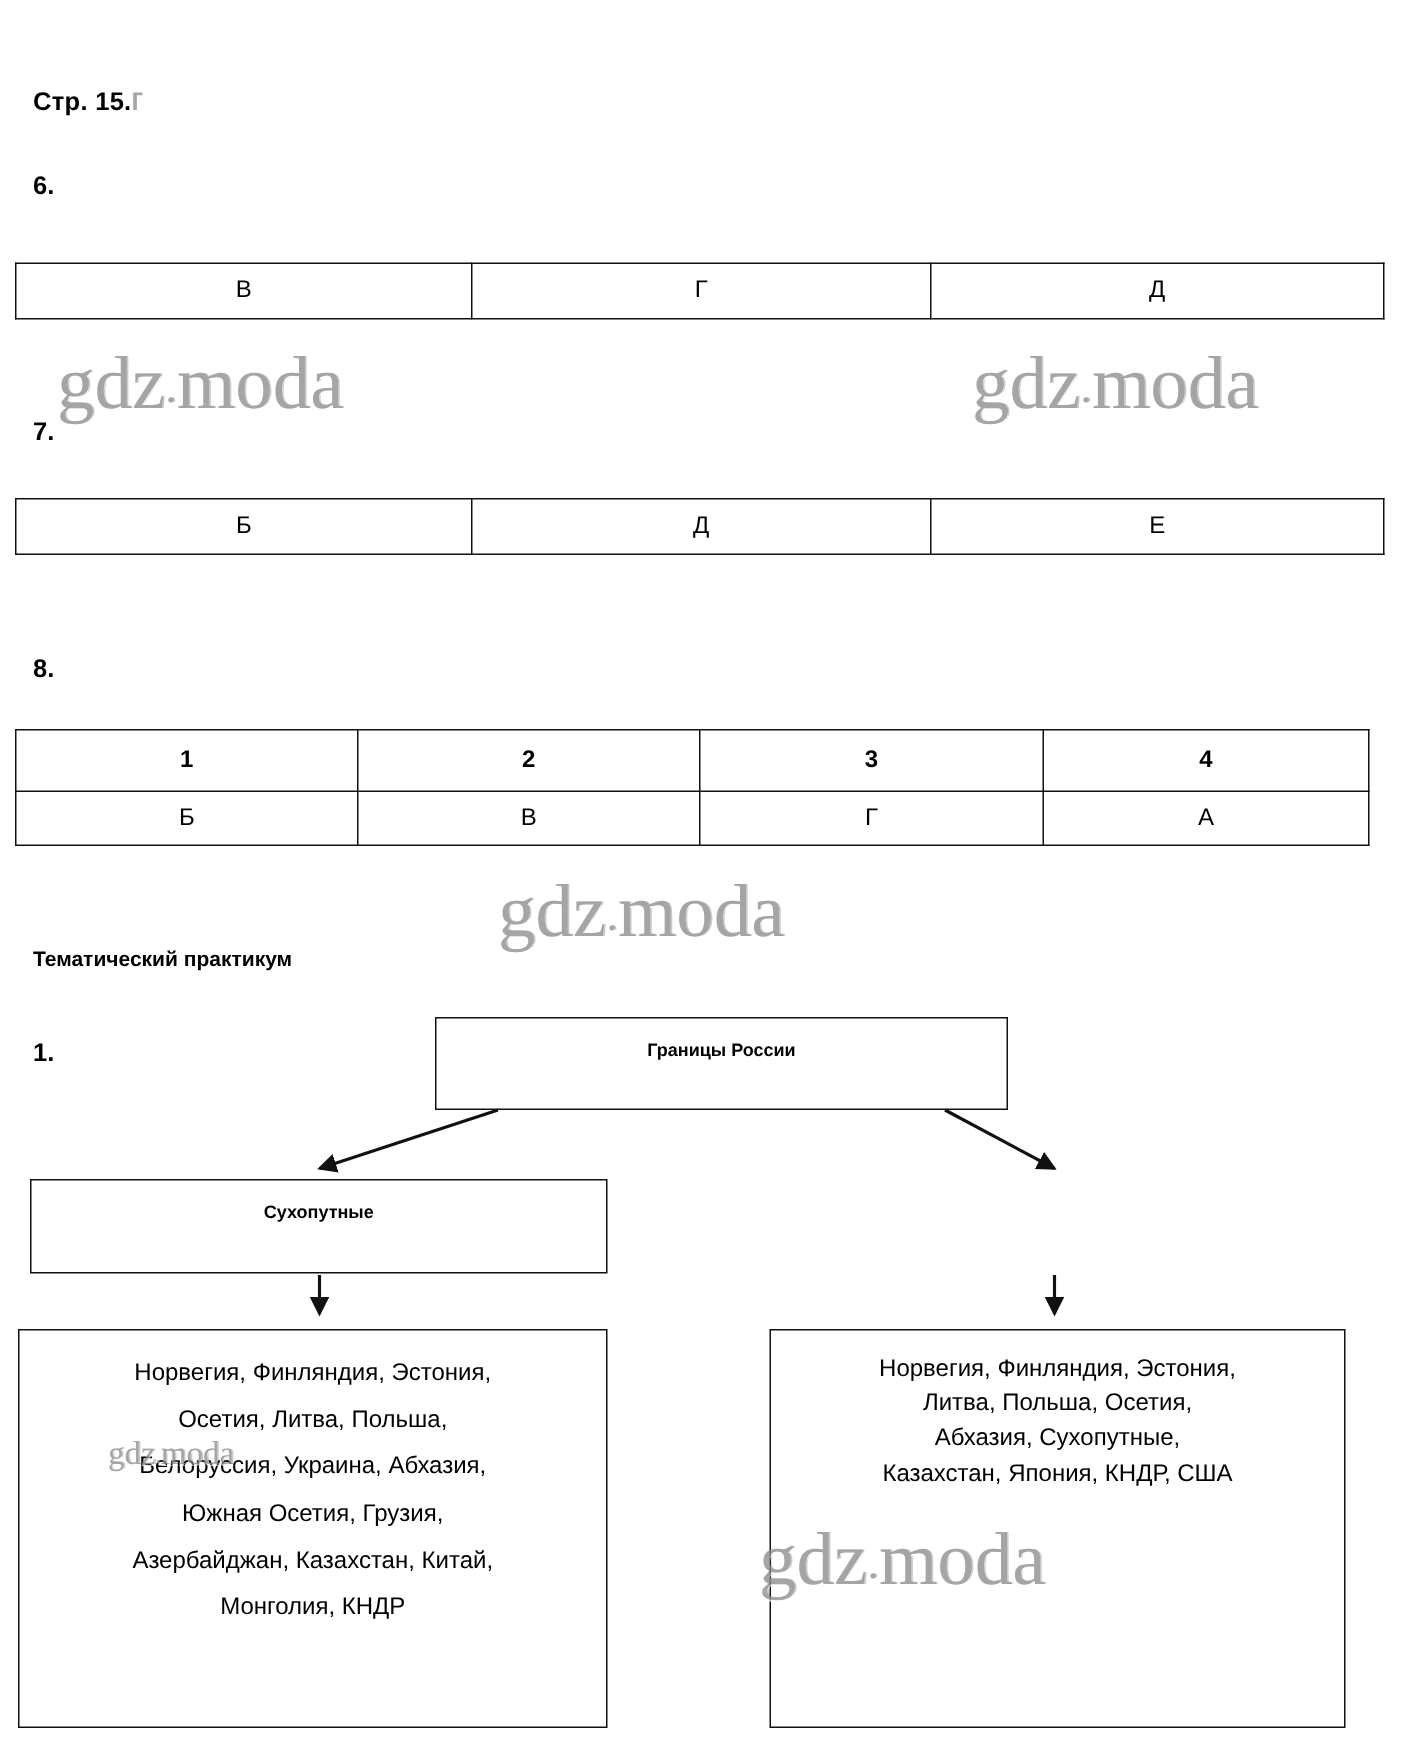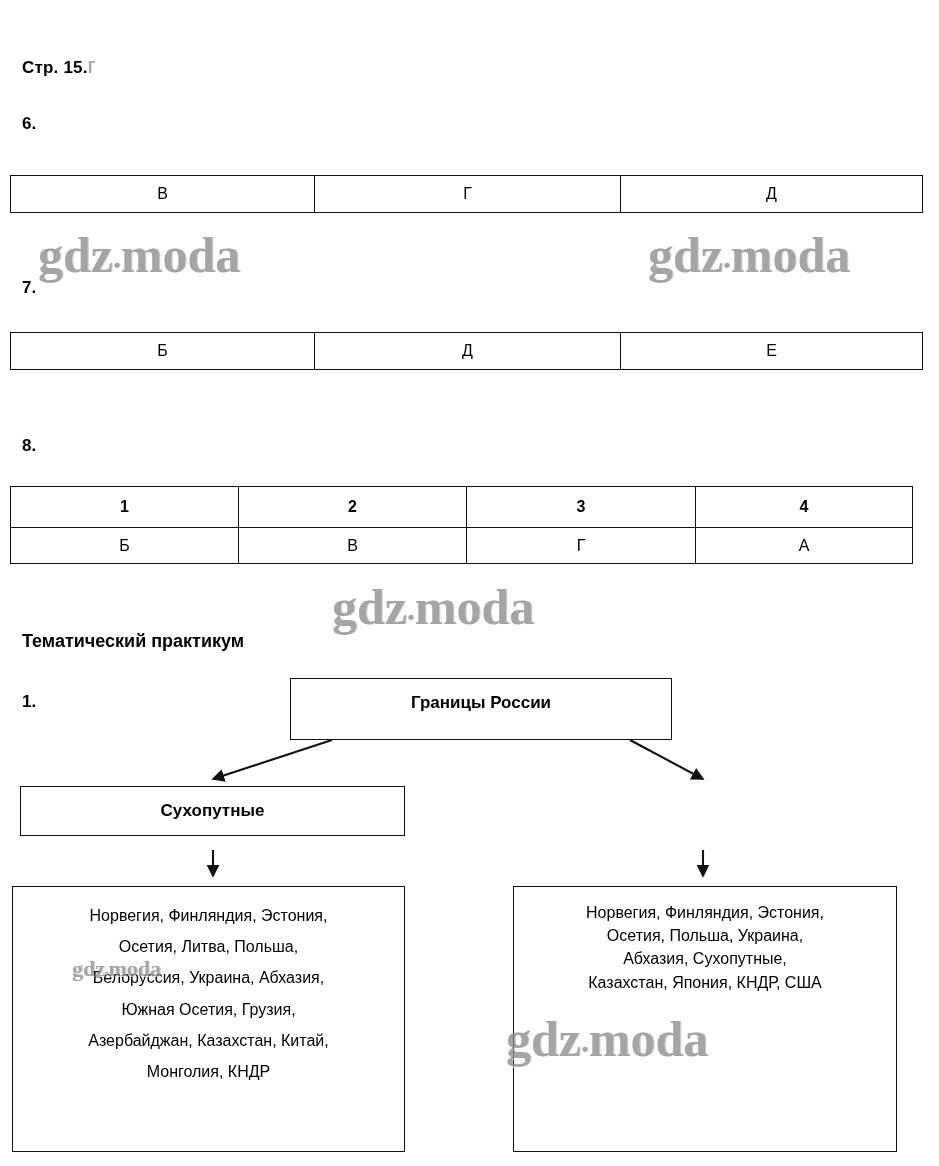--- a/index.html
+++ b/index.html
@@ -38,21 +38,21 @@
     overflow: hidden;
     vertical-align: bottom;
   }
 
   .q-num {
     font-size: 17px;
     font-weight: bold;
   }
 
   .section-title {
-    font-size: 18px;
+    font-size: 14px;
     font-weight: bold;
     left: 22px;
     top: 587px;
   }
 
   
   .ans-table {
     border-collapse: collapse;
     table-layout: fixed;
     background: #fff;
@@ -69,21 +69,21 @@
 
   
   .node {
     position: absolute;
     border: 1.4px solid #111;
     background: transparent;
     box-sizing: border-box;
     text-align: center;
   }
   .node-title {
-    font-size: 17px;
+    font-size: 12px;
     font-weight: bold;
     display: block;
     padding-top: 14px;
     line-height: 1.2;
   }
   .leaf-text {
     font-size: 16px;
     line-height: 1.95;
     display: block;
     padding: 13px 10px 0 10px;
@@ -94,21 +94,21 @@
     position: absolute;
     left: 0; top: 0;
     width: 939px; height: 1166px;
     pointer-events: none;
   }
 
   
   .wm {
     position: absolute;
     font-family: "Liberation Serif", serif;
-    font-weight: bold;
+    font-weight: normal;
     color: #8d8d8d;
     white-space: nowrap;
     letter-spacing: 0px;
     pointer-events: none;
     opacity: .78;
     text-shadow:
        0 1px 0 rgba(255,255,255,.85),
        1px 0 0 rgba(60,60,60,.35);
     background-image: repeating-linear-gradient(
         0deg,
@@ -206,40 +206,40 @@
 
     <line x1="213" y1="806" x2="213" y2="832" stroke="#111" stroke-width="2.1" marker-end="url(#ah)"></line>
 
     <line x1="703" y1="806" x2="703" y2="832" stroke="#111" stroke-width="2.1" marker-end="url(#ah)"></line>
   </svg>
 
   <div class="node" style="left:290px; top:634px; width:382px; height:62px;">
     <span class="node-title">Границы России</span>
   </div>
 
-  <div class="node" style="left:20px; top:742px; width:385px; height:50px;">
+  <div class="node" style="left:20px; top:742px; width:385px; height:63px;">
     <span class="node-title">Сухопутные</span>
   </div>
 
 
   <div class="node" style="left:12px; top:842px; width:393px; height:266px;">
     <span class="leaf-text">
       <span>Норвегия, Финляндия, Эстония,</span><br>
       <span>Осетия, Литва, Польша,</span><br>
       <span>Белоруссия, Украина, Абхазия,</span><br>
       <span>Южная Осетия, Грузия,</span><br>
       <span>Азербайджан, Казахстан, Китай,</span><br>
       <span>Монголия, КНДР</span>
     </span>
   </div>
 
   <div class="node" style="left:513px; top:842px; width:384px; height:266px;">
     <span class="leaf-text tight">
       <span>Норвегия, Финляндия, Эстония,</span><br>
-      <span>Осетия, Польша, Украина,</span><br>
+      <span>Литва, Польша, Осетия,</span><br>
       <span>Абхазия, Сухопутные,</span><br>
       <span>Казахстан, Япония, КНДР, США</span>
     </span>
   </div>
 
   <div class="wm" style="left:38px;  top:182px; font-size:50px;">
     <span>gdz</span><span class="dot">.</span><span>moda</span>
   </div>
 
   <div class="wm" style="left:648px; top:182px; font-size:50px;">

